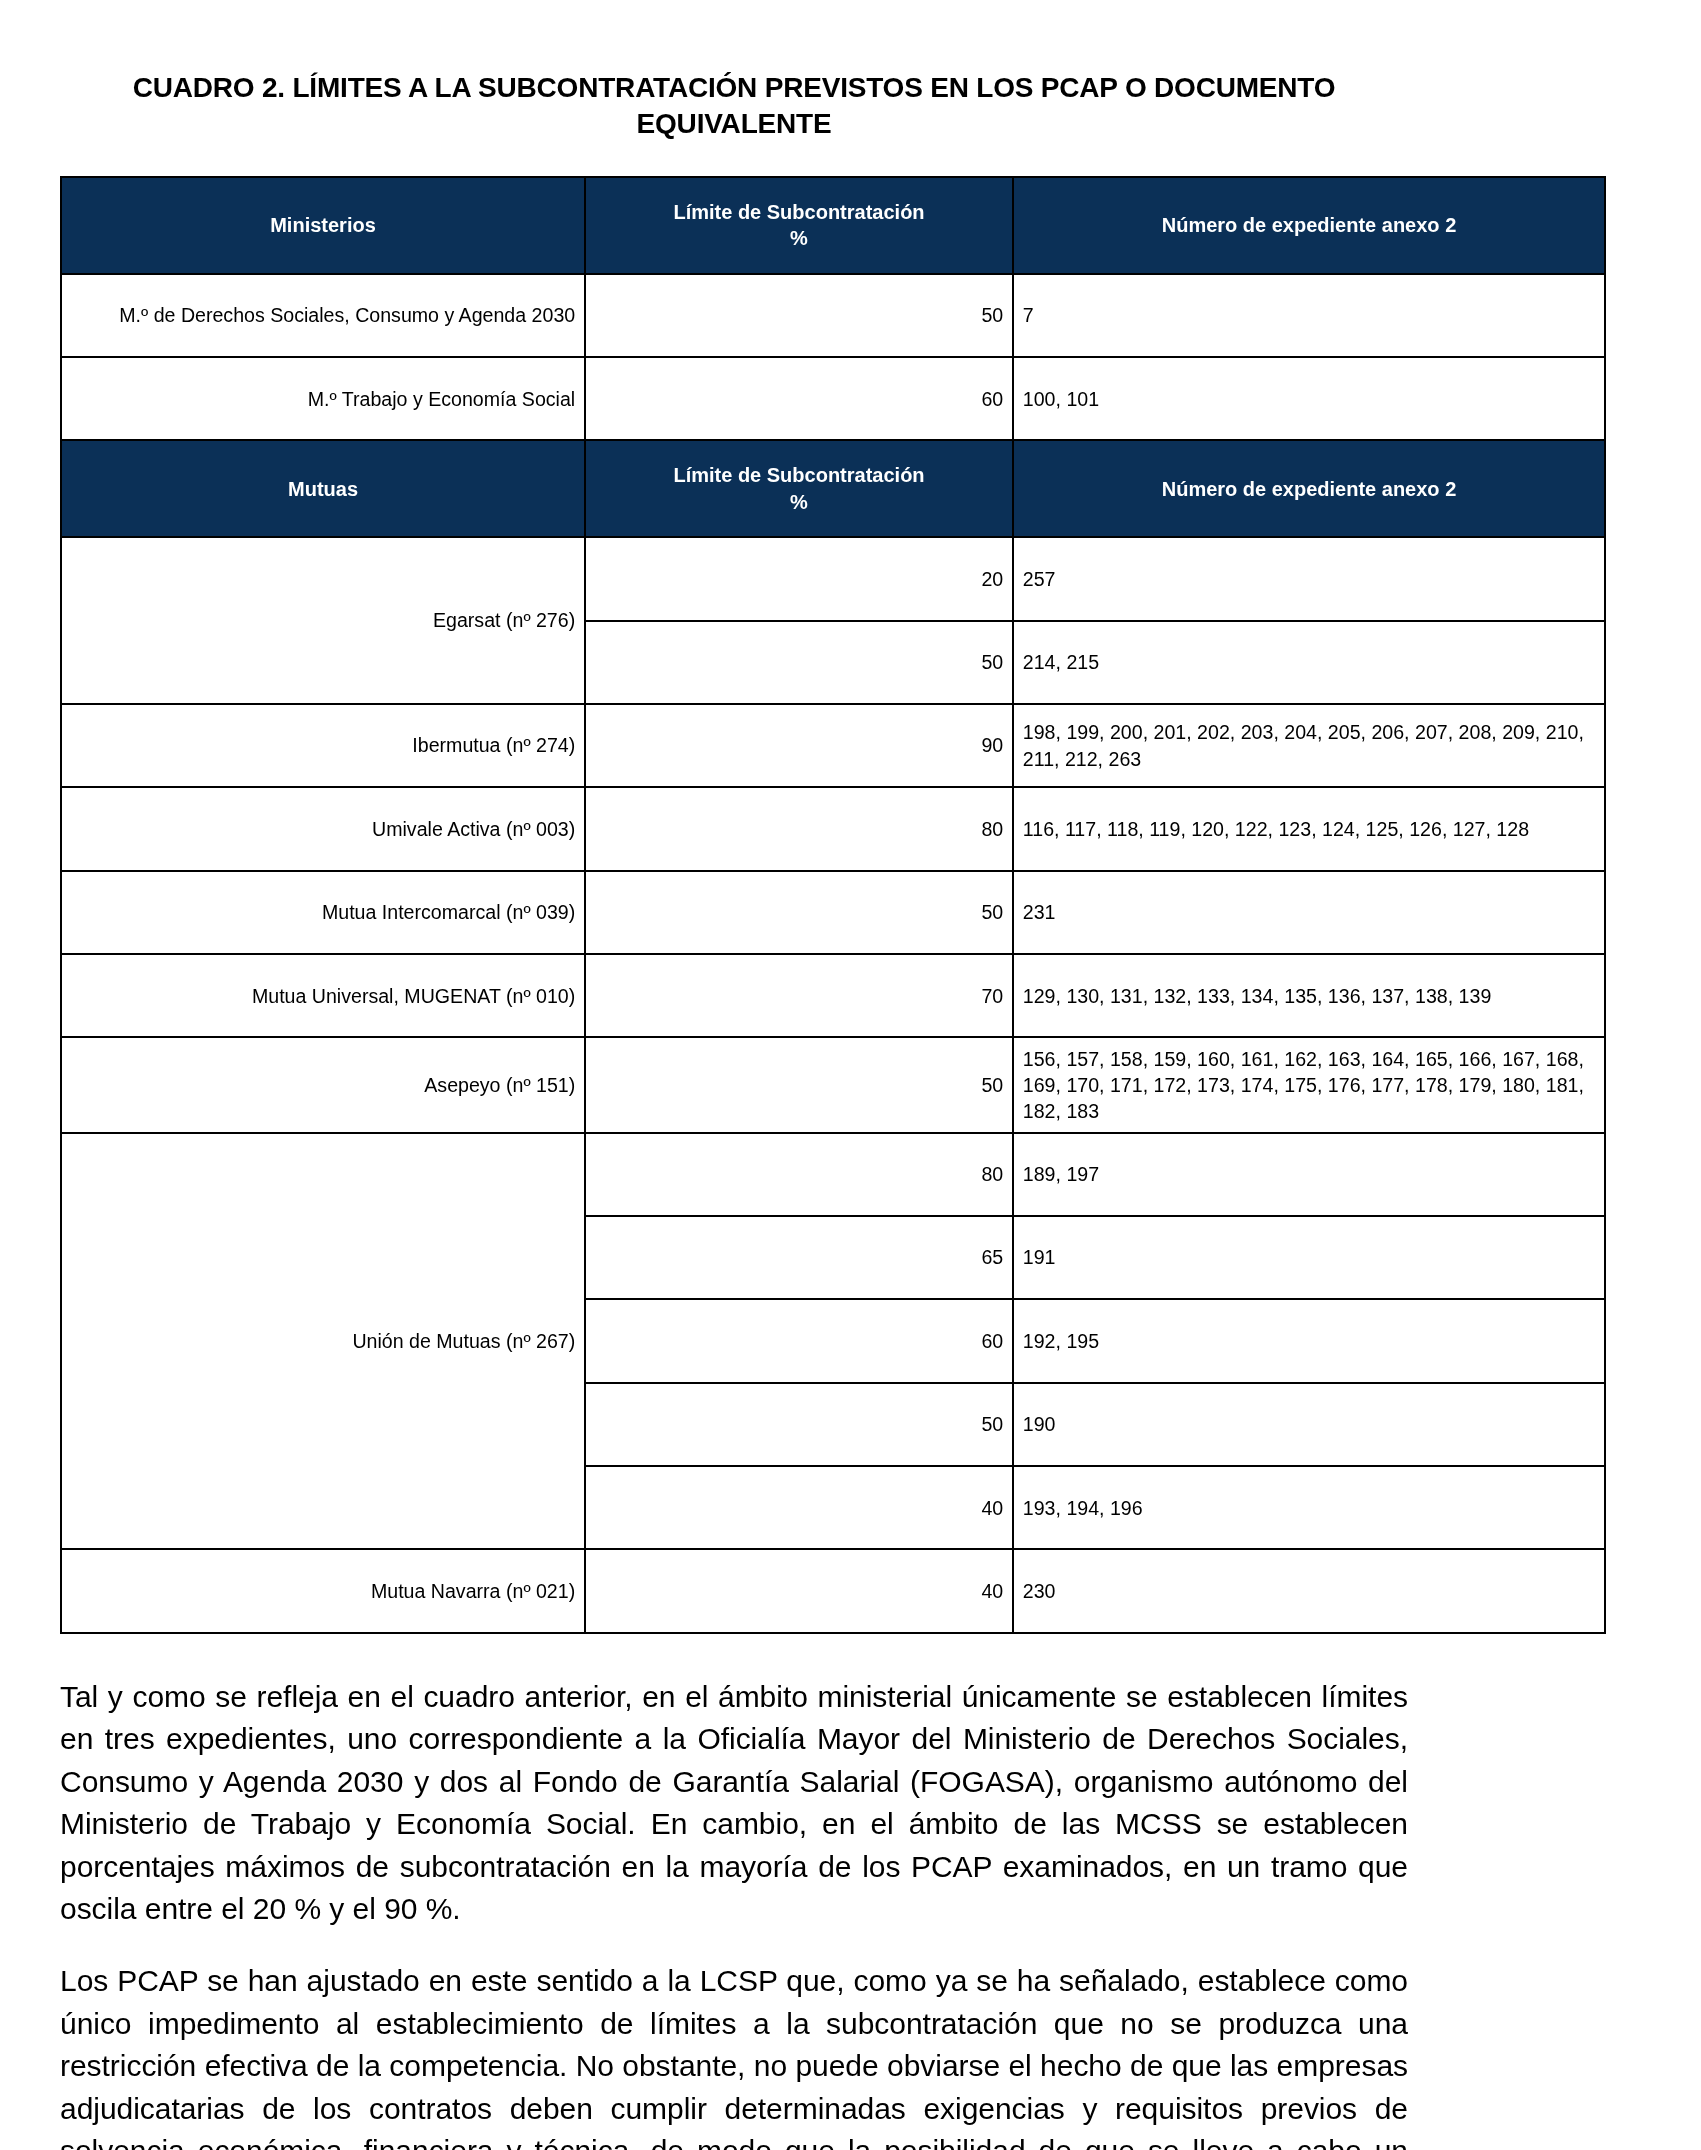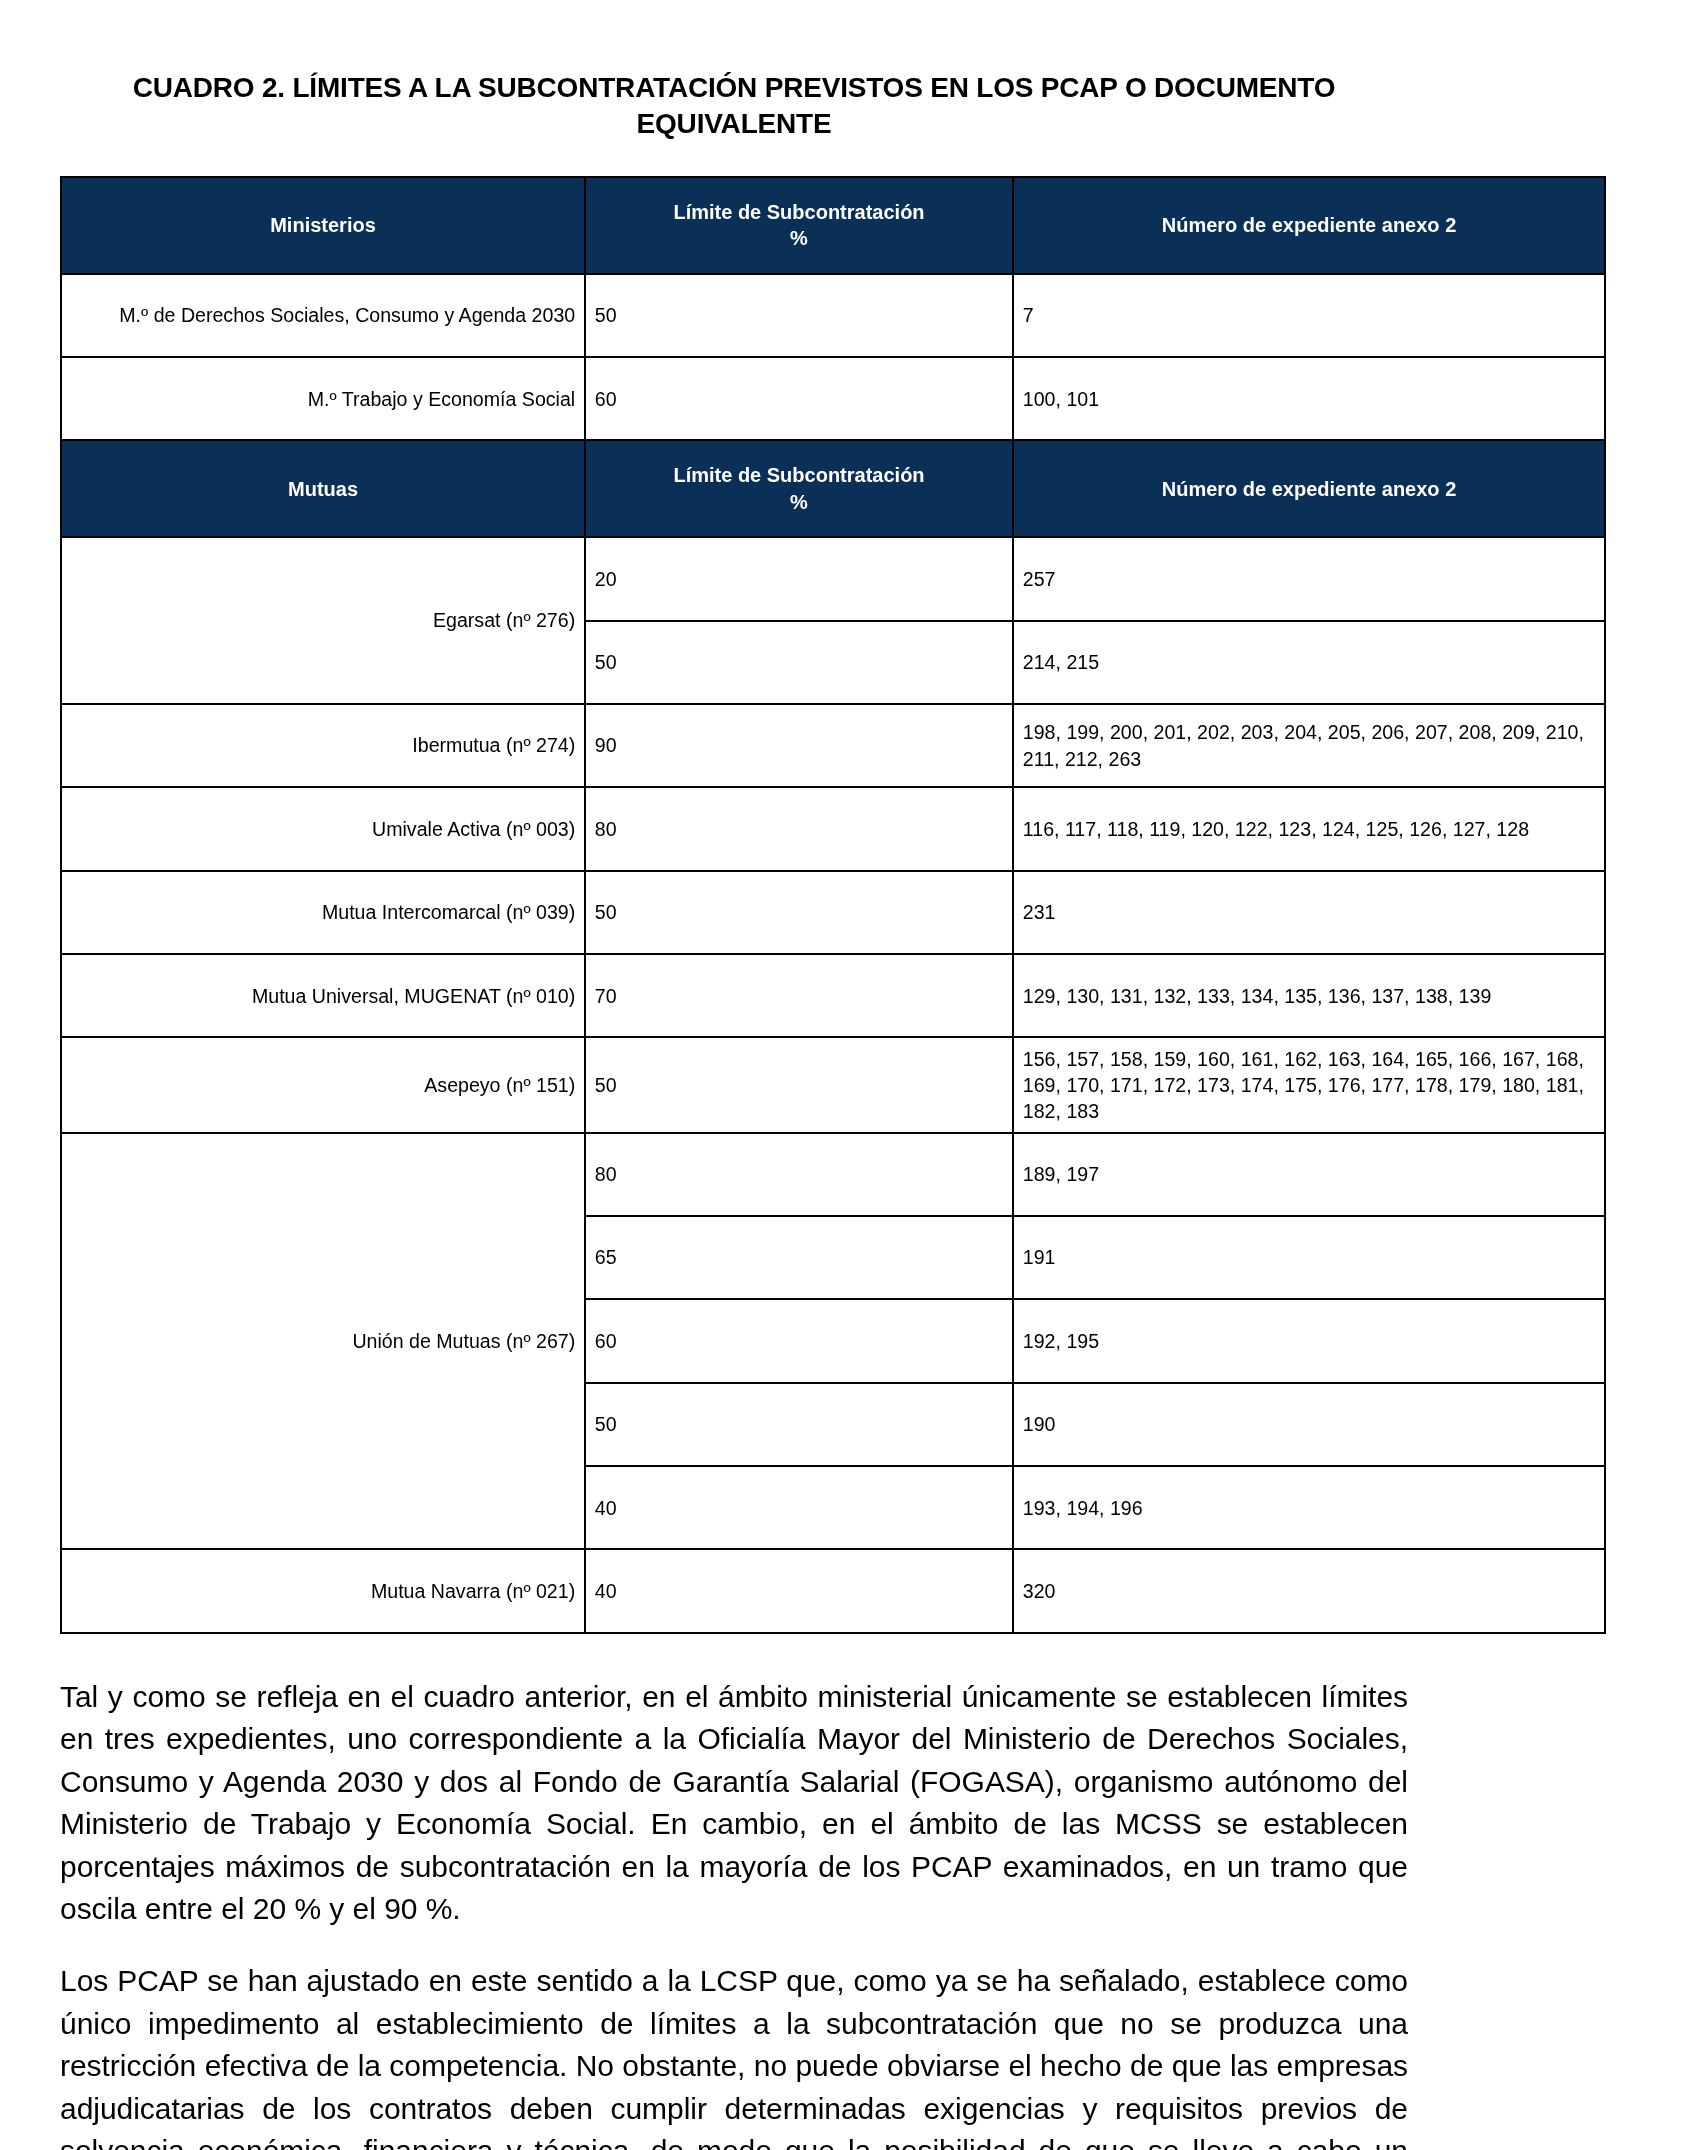--- a/index.html
+++ b/index.html
@@ -68,21 +68,21 @@
     line-height: 1.32;
     border-color: #000000;
   }
   .hdr-pct { display: block; }
 
   td.name-cell {
     text-align: right;
     font-weight: normal;
   }
   td.pct-cell {
-    text-align: left;
+    text-align: right;
   }
   td.exp-cell {
     text-align: left;
   }
   td.tall { height: 67px; }
 
   .fuente {
     font-size: 18.4px;
     margin-top: 11.2px;
     line-height: 1.3;
@@ -192,21 +192,21 @@
             <td class="pct-cell tall">50</td>
             <td class="exp-cell tall">190</td>
           </tr>
           <tr>
             <td class="pct-cell tall">40</td>
             <td class="exp-cell tall">193, 194, 196</td>
           </tr>
           <tr>
             <td class="name-cell">Mutua Navarra (nº 021)</td>
             <td class="pct-cell tall">40</td>
-            <td class="exp-cell tall">320</td>
+            <td class="exp-cell tall">230</td>
           </tr>
         </tbody>
     </table>
   </div>
 
   <div class="body-text" id="body-text">
       <p>Tal y como se refleja en el cuadro anterior, en el ámbito ministerial únicamente se establecen límites en tres expedientes, uno correspondiente a la Oficialía Mayor del Ministerio de Derechos Sociales, Consumo y Agenda 2030 y dos al Fondo de Garantía Salarial (FOGASA), organismo autónomo del Ministerio de Trabajo y Economía Social. En cambio, en el ámbito de las MCSS se establecen porcentajes máximos de subcontratación en la mayoría de los PCAP examinados, en un tramo que oscila entre el 20 % y el 90 %.</p>
       <p>Los PCAP se han ajustado en este sentido a la LCSP que, como ya se ha señalado, establece como único impedimento al establecimiento de límites a la subcontratación que no se produzca una restricción efectiva de la competencia. No obstante, no puede obviarse el hecho de que las empresas adjudicatarias de los contratos deben cumplir determinadas exigencias y requisitos previos de solvencia económica, financiera y técnica, de modo que la posibilidad de que se lleve a cabo un elevado porcentaje de subcontratación sin el adecuado control introduce el riesgo de dejar sin efecto los requerimientos de solvencia que constituyen la garantía del correcto cumplimiento de los contratos. Cuanto más elevado sea el nivel de subcontratación permitido más se incrementa el riesgo de acercar al contratista a la figura de un mero intermediario que fía a la solvencia de otras empresas la ejecución del contrato y, por ello, más necesario resulta contemplar en los pliegos mecanismos que permitan llevar a cabo un adecuado control y supervisión de la subcontratación por parte del</p>
     </div>
 

